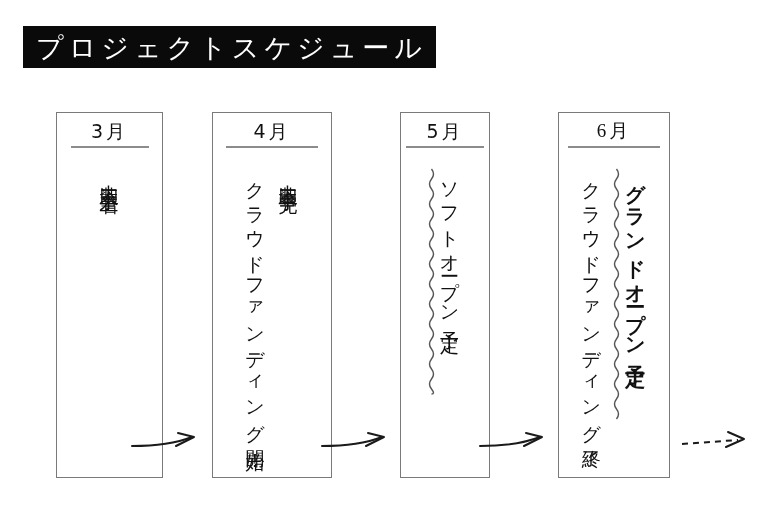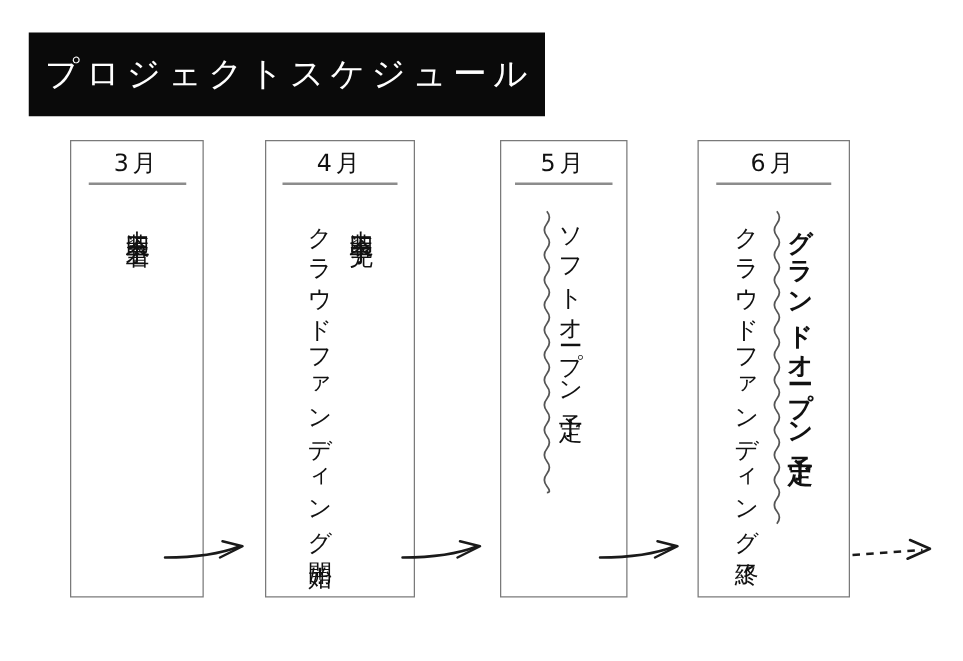--- a/index.html
+++ b/index.html
@@ -15,21 +15,21 @@
     overflow: hidden;
     font-family: "DejaVu Sans", "Liberation Sans", sans-serif;
   }
 
   
   .title-banner {
     position: absolute;
     left: 23px;
     top: 26px;
     width: 413px;
-    height: 67px;
+    height: 42px;
     background: #0a0a0a;
     display: flex;
     align-items: center;
     justify-content: center;
     text-align: right;
   }
   .title-text {
     color: #ffffff;
     font-size: 27px;
     font-weight: 500;
@@ -147,38 +147,38 @@
     <div class="vtext-area">
       <div class="vline-wrap">
         <div class="vtext">内装工事完了</div>
       </div>
       <div class="vline-wrap">
         <div class="vtext">クラウドファンディング開始！</div>
       </div>
     </div>
   </div>
 
-  <div class="month-box" style="left:400px; width:102px;">
+  <div class="month-box" style="left:400px; width:90px;">
     <div class="month-head">
       <div class="month-label">5月</div>
       <div class="month-rule" style="width:78px;"></div>
     </div>
     <div class="vtext-area">
       <div class="vline-wrap">
         <div class="wavy">
           <svg width="9" height="225" viewBox="0 0 9 225" preserveAspectRatio="none" aria-hidden="true">
             <path d="M4.5 0 q4 5 0 10 q-4 5 0 10 q4 5 0 10 q-4 5 0 10 q4 5 0 10 q-4 5 0 10 q4 5 0 10 q-4 5 0 10 q4 5 0 10 q-4 5 0 10 q4 5 0 10 q-4 5 0 10 q4 5 0 10 q-4 5 0 10 q4 5 0 10 q-4 5 0 10 q4 5 0 10 q-4 5 0 10 q4 5 0 10 q-4 5 0 10 q4 5 0 10 q-4 5 0 10 q4 5 0 5" fill="none" stroke="#555555" stroke-width="1.4"></path>
           </svg>
         </div>
         <div class="vtext">ソフトオープン予定！</div>
       </div>
     </div>
   </div>
 
-  <div class="month-box" style="left:558px; width:122px;">
+  <div class="month-box" style="left:558px; width:112px;font-family:Liberation Serif, serif;">
     <div class="month-head">
       <div class="month-label">6月</div>
       <div class="month-rule" style="width:92px;"></div>
     </div>
     <div class="vtext-area">
       <div class="vline-wrap">
         <div class="wavy">
           <svg width="9" height="250" viewBox="0 0 9 250" preserveAspectRatio="none" aria-hidden="true">
             <path d="M4.5 0 q4 5 0 10 q-4 5 0 10 q4 5 0 10 q-4 5 0 10 q4 5 0 10 q-4 5 0 10 q4 5 0 10 q-4 5 0 10 q4 5 0 10 q-4 5 0 10 q4 5 0 10 q-4 5 0 10 q4 5 0 10 q-4 5 0 10 q4 5 0 10 q-4 5 0 10 q4 5 0 10 q-4 5 0 10 q4 5 0 10 q-4 5 0 10 q4 5 0 10 q-4 5 0 10 q4 5 0 10 q-4 5 0 10 q4 5 0 10" fill="none" stroke="#555555" stroke-width="1.4"></path>
           </svg>

